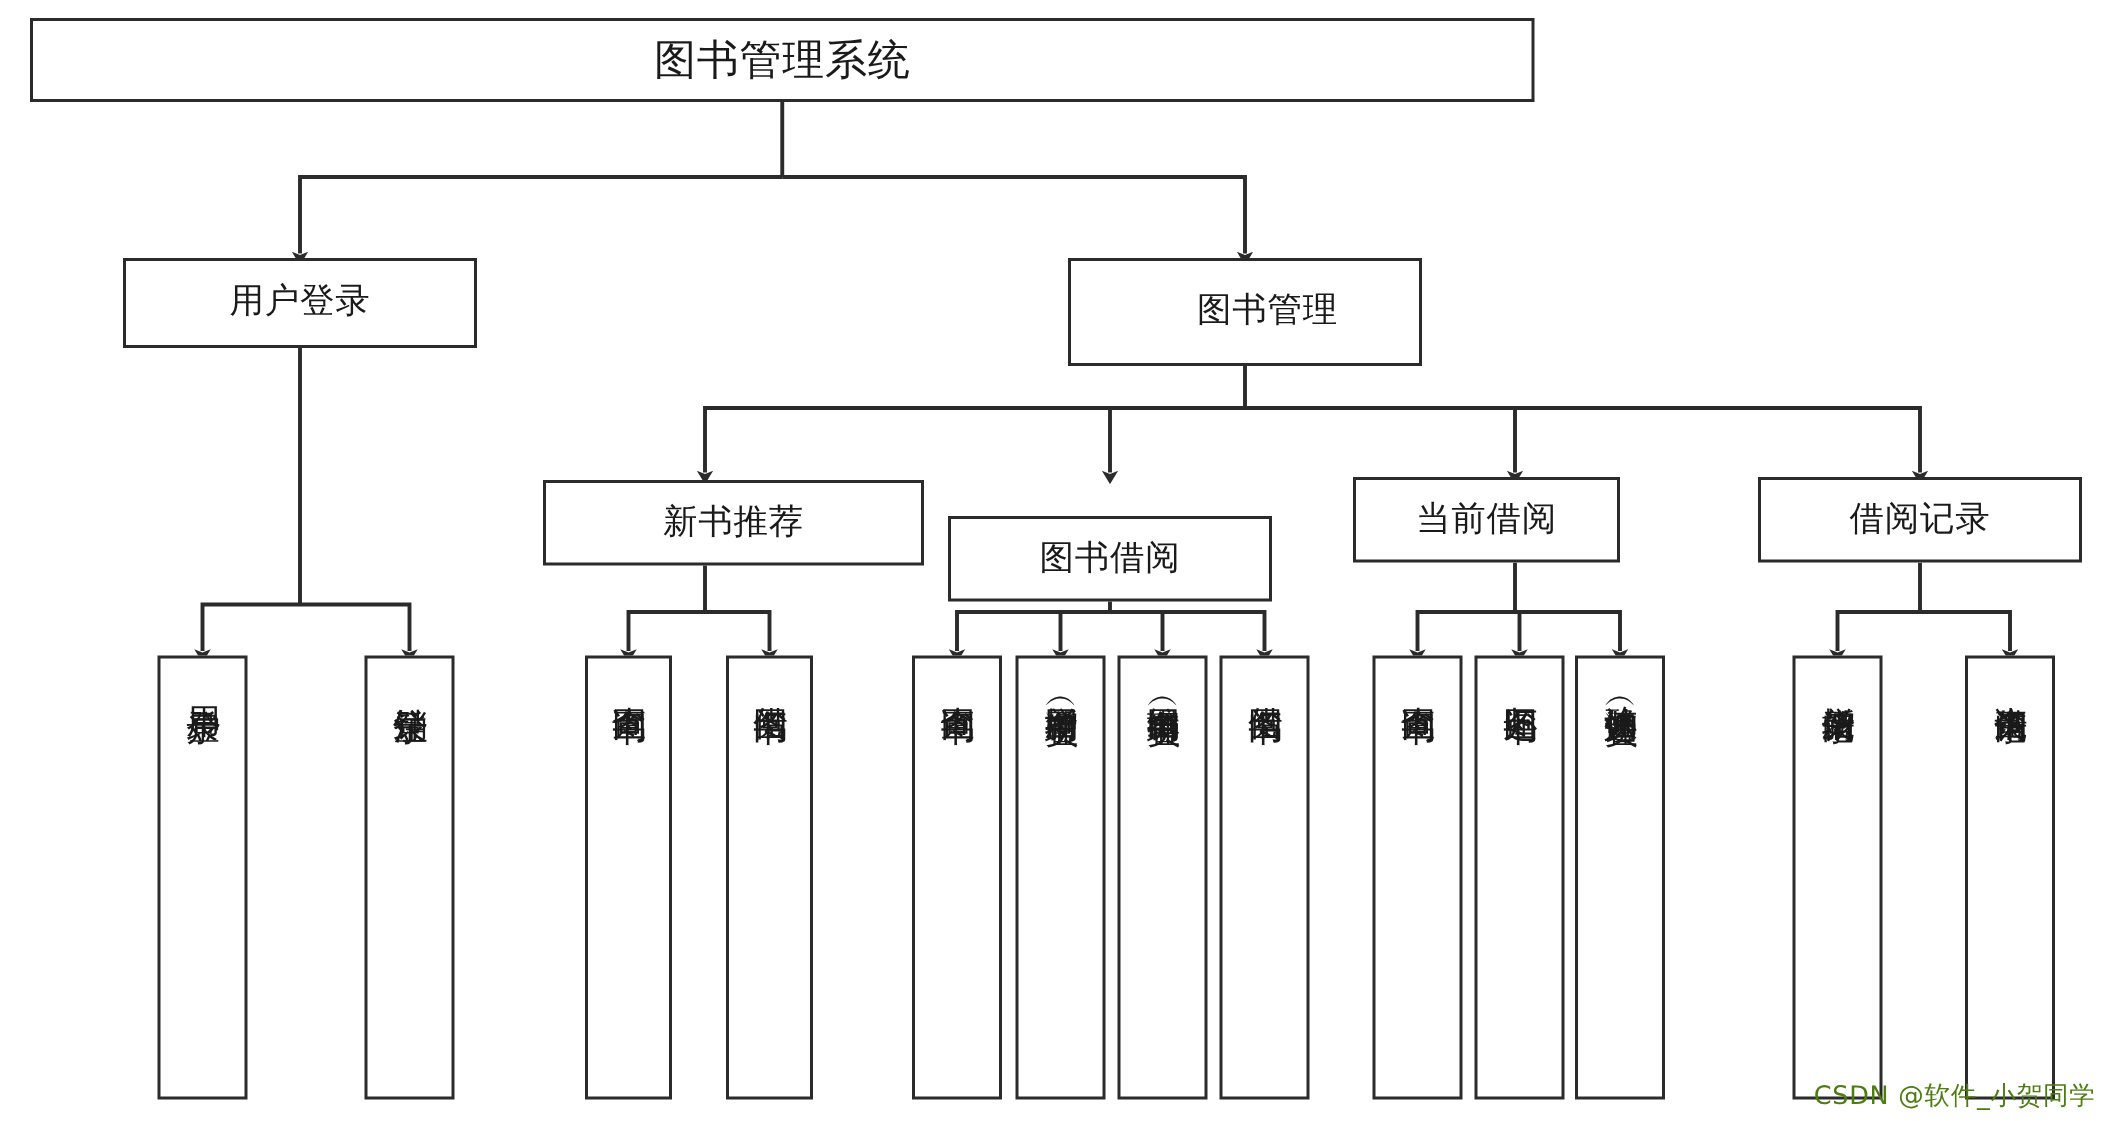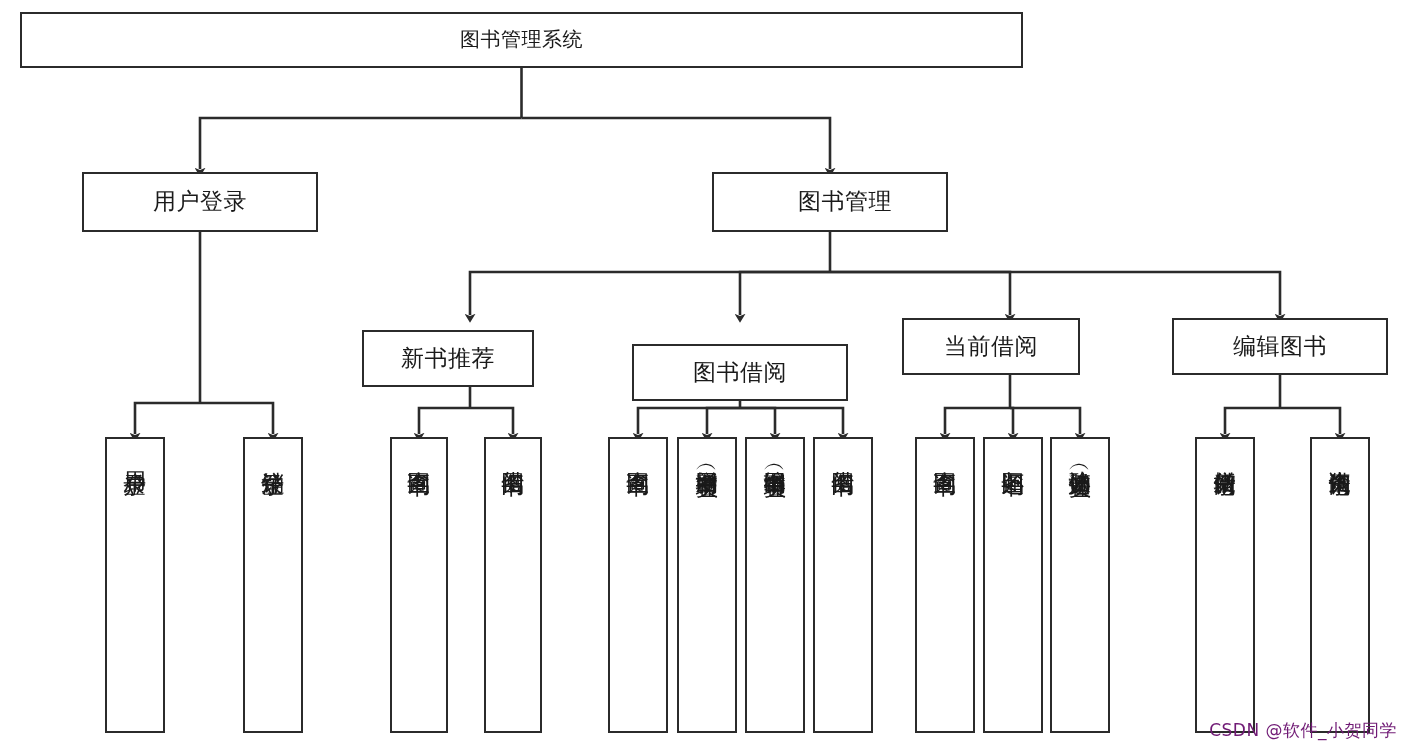--- a/index.html
+++ b/index.html
@@ -42,21 +42,21 @@
     text-align: center;
     line-height: 1.18;
     letter-spacing: 0.5px;
   }
   
   .node.horiz .label {
     font-size: 23px;
     white-space: nowrap;
   }
   .node.root .label {
-    font-size: 20px;
+    font-size: 28px;
   }
   
   .node.vert {
     align-items: flex-start;
     justify-content: center;
     padding-top: 14px;
   }
   .node.vert .label {
     writing-mode: vertical-rl;
     text-orientation: upright;
@@ -66,21 +66,21 @@
     white-space: nowrap;
   }
   .node.vert.tall .label {
     font-size: 22px;
   }
   #watermark {
     position: absolute;
     right: 8px;
     bottom: 5px;
     font-size: 17px;
-    color: #701a75;
+    color: #4d7c0f;
     letter-spacing: 0.5px;
     font-family: "DejaVu Sans", "Liberation Sans", sans-serif;
     white-space: nowrap;
     user-select: none;
   }
 </style>
 </head>
 <body>
 
 <div id="canvas">
@@ -120,34 +120,34 @@
       </g>
   </svg>
 
   <div id="nodes-host">
       <div class="node horiz root" style="left: 20px; top: 12px; width: 1003px; height: 56px;">
         <span class="label">图书管理系统</span>
       </div>
       <div class="node horiz" style="left: 82px; top: 172px; width: 236px; height: 60px;">
         <span class="label">用户登录</span>
       </div>
-      <div class="node horiz" style="left: 712px; top: 172px; width: 236px; height: 60px; padding-left: 30px;">
+      <div class="node horiz" style="left: 712px; top: 172px; width: 236px; height: 72px; padding-left: 30px;">
         <span class="label">图书管理</span>
       </div>
-      <div class="node horiz" style="left: 362px; top: 330px; width: 172px; height: 57px;">
+      <div class="node horiz" style="left: 362px; top: 320px; width: 254px; height: 57px;">
         <span class="label">新书推荐</span>
       </div>
       <div class="node horiz" style="left: 632px; top: 318px; width: 216px; height: 57px; margin-top: 26px;">
         <span class="label">图书借阅</span>
       </div>
       <div class="node horiz" style="left: 902px; top: 318px; width: 178px; height: 57px;">
         <span class="label">当前借阅</span>
       </div>
       <div class="node horiz" style="left: 1172px; top: 318px; width: 216px; height: 57px;">
-        <span class="label">编辑图书</span>
+        <span class="label">借阅记录</span>
       </div>
       <div class="node vert" style="left: 105px; top: 437px; width: 60px; height: 296px;">
         <span class="label">用户登录</span>
       </div>
       <div class="node vert" style="left: 243px; top: 437px; width: 60px; height: 296px;">
         <span class="label">注销登录</span>
       </div>
       <div class="node vert" style="left: 390px; top: 437px; width: 58px; height: 296px;">
         <span class="label">查询图书</span>
       </div>

